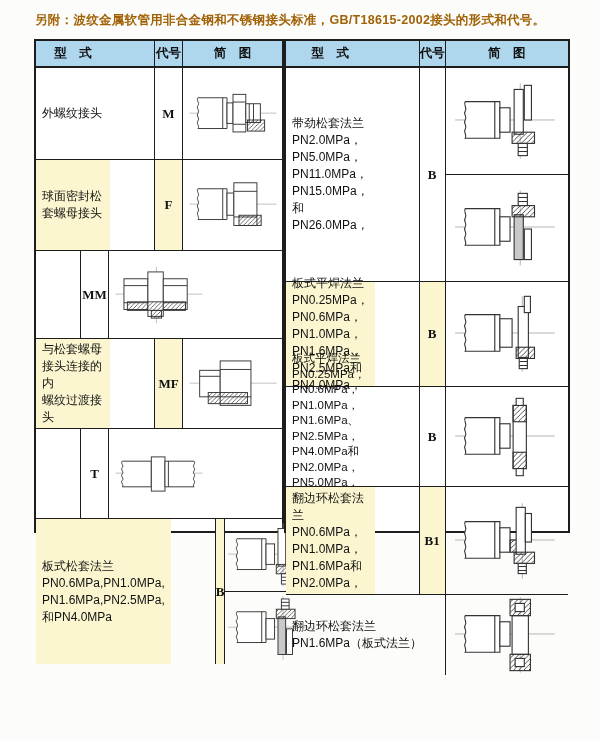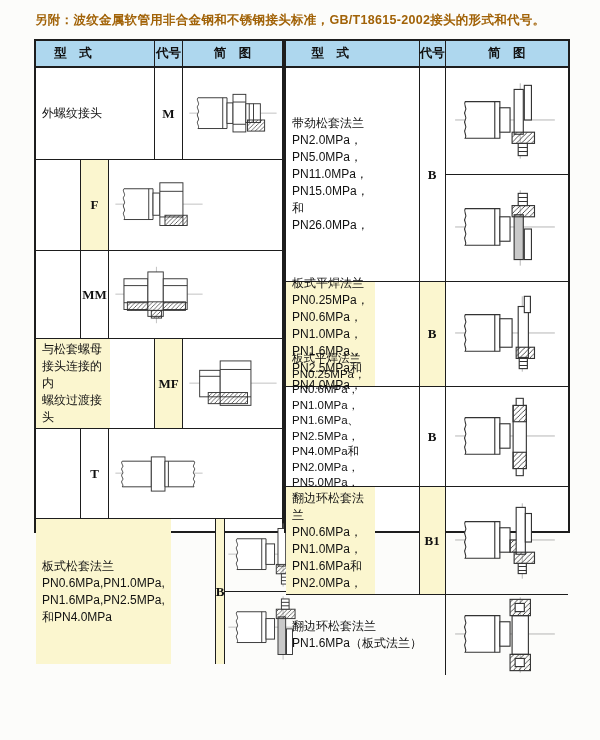--- a/index.html
+++ b/index.html
@@ -224,20 +224,21 @@
       <div class="c cd">
           <div class="sub">
             <svg class="diag" width="94" height="70" viewBox="0 0 110 78">
               <use href="#sym-m"></use>
             </svg>
           </div>
         </div>
     </div>
 
     <div class="lr hl" style="height:91px;flex:0 0 91px">
+      <div class="c ct">球面密封松套螺母接头</div>
       <div class="c cc">F</div>
       <div class="c cd">
           <div class="sub">
             <svg class="diag" width="94" height="70" viewBox="0 0 110 78">
               <use href="#sym-f"></use>
             </svg>
           </div>
         </div>
     </div>
 

